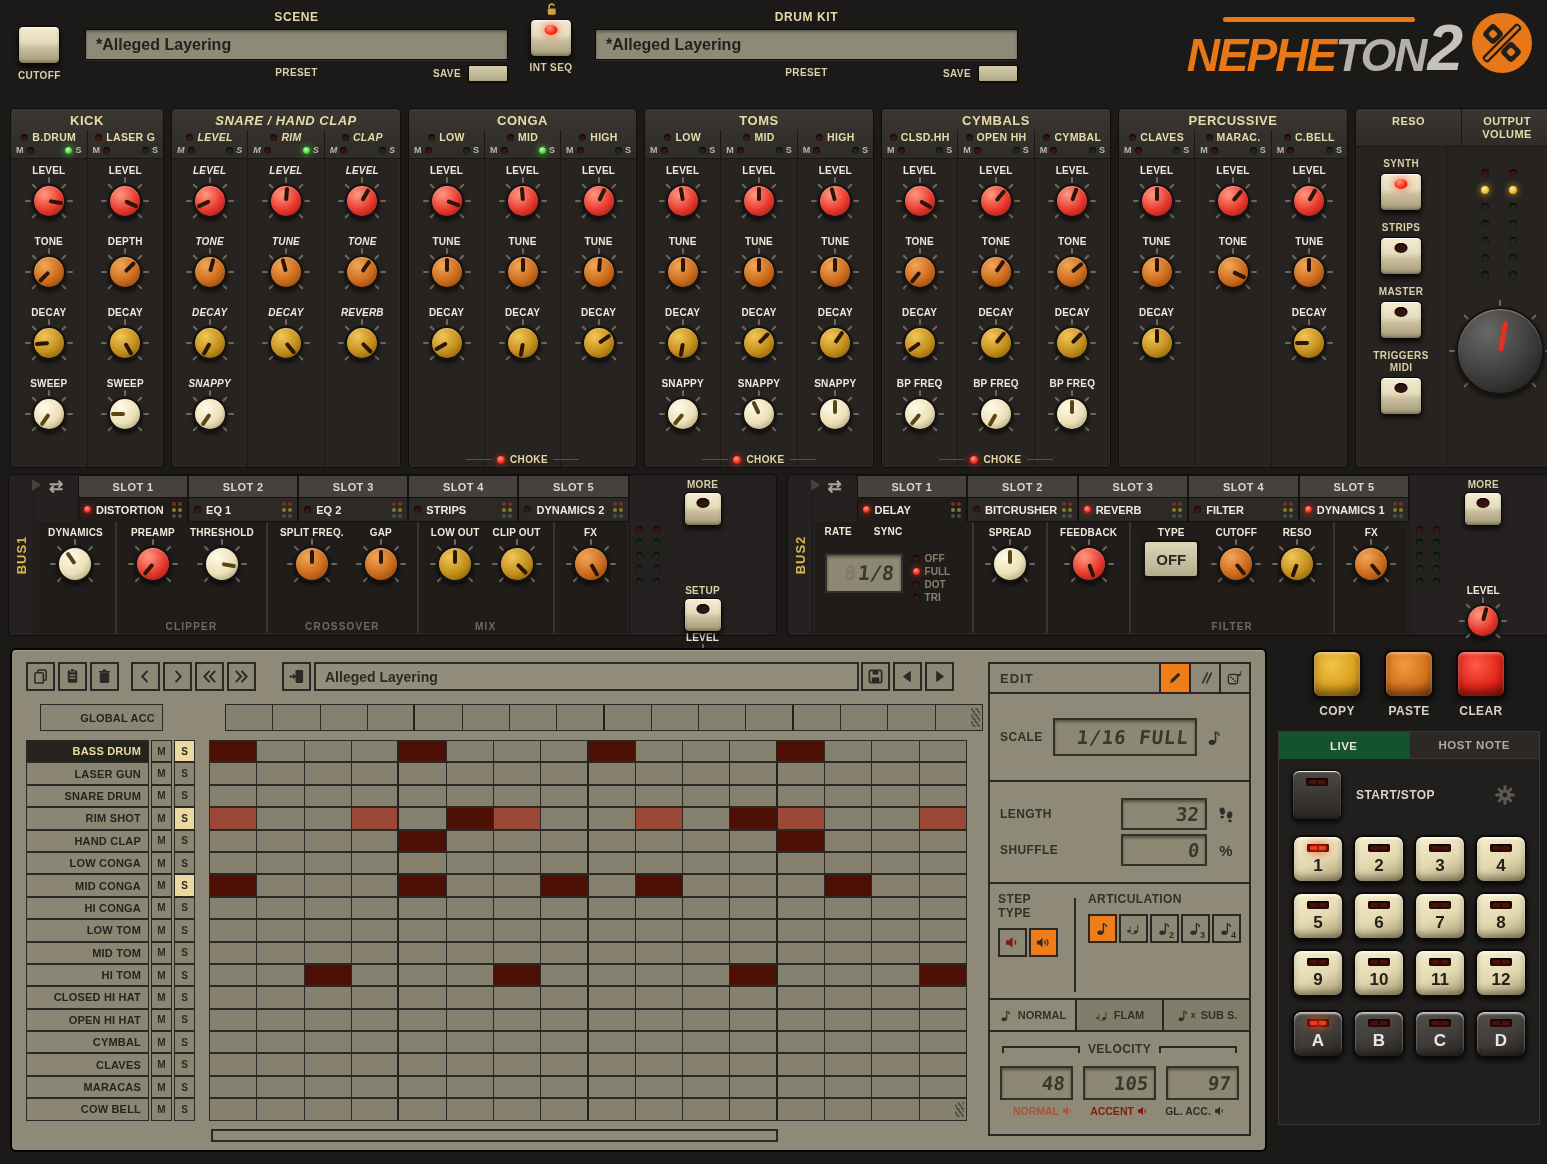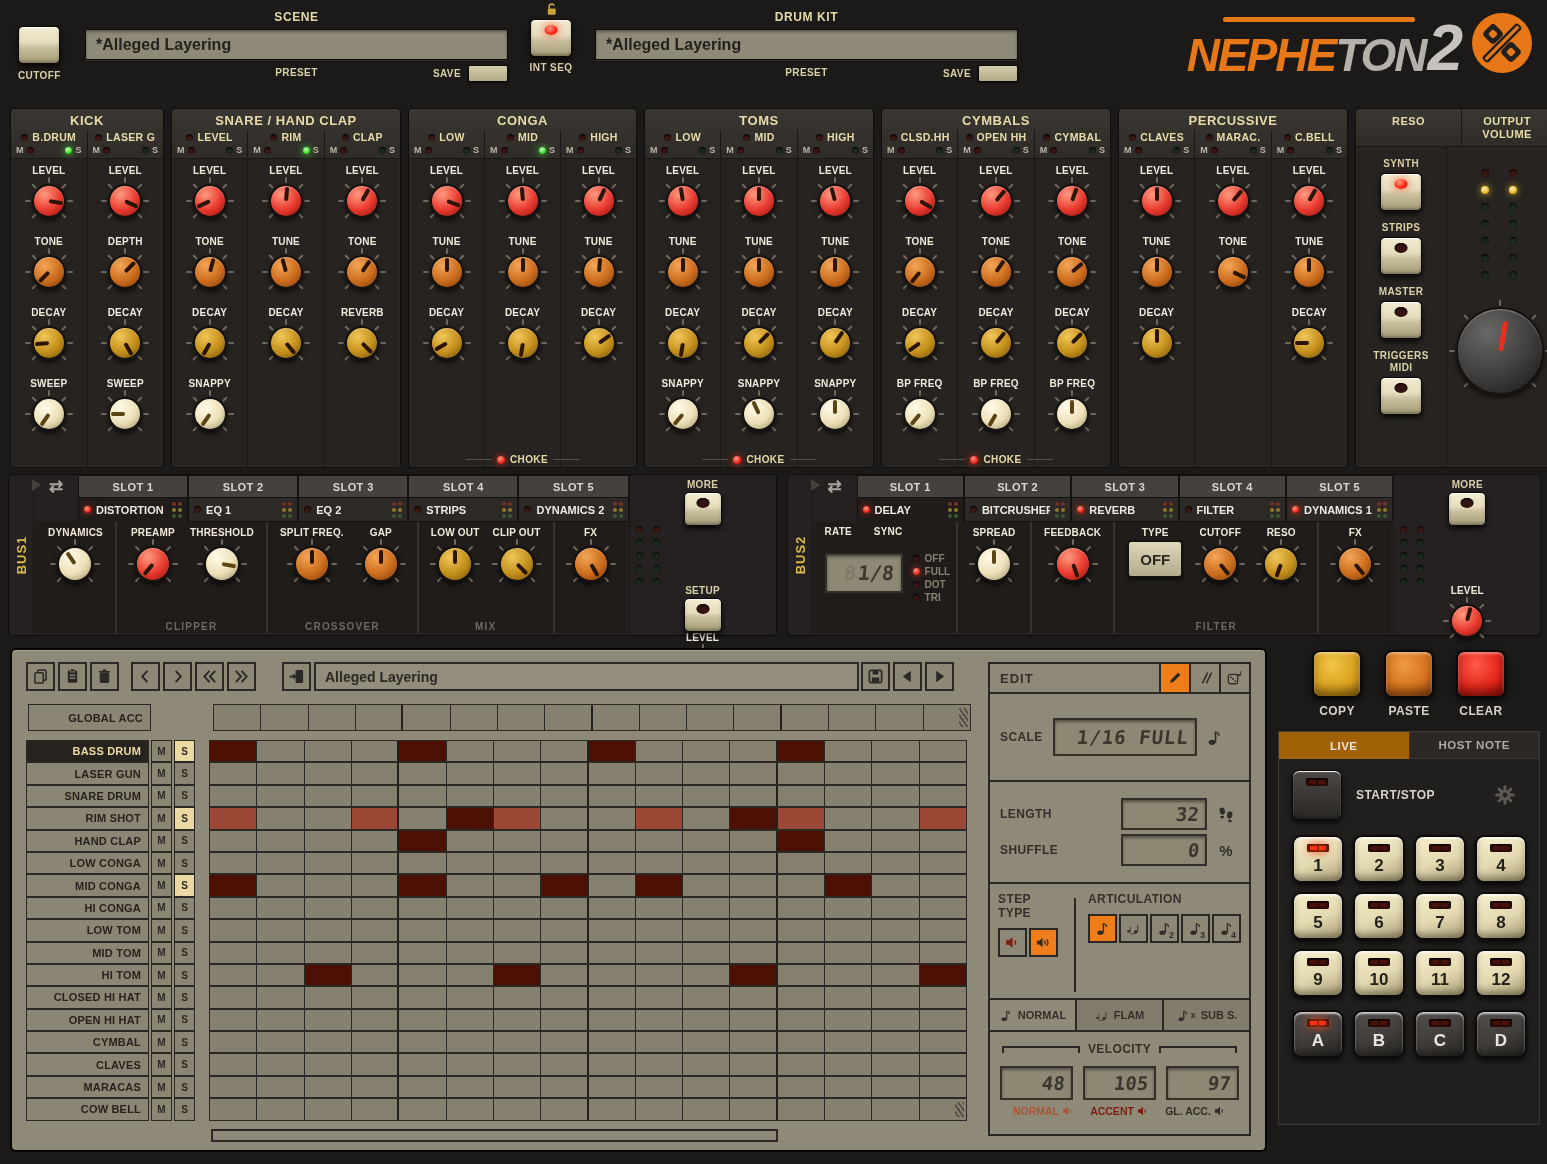--- a/index.html
+++ b/index.html
@@ -97,21 +97,21 @@
   .dotm i{width:4px;height:4px;border-radius:50%;}
   .bus-content{flex:1;background:#1f1c1a;margin:0 2px 2px 2px;display:flex;align-items:stretch;}
   .bgroup{position:relative;display:flex;gap:13px;align-items:flex-start;padding:5px 12px 14px;}
   .bgroup + .bgroup{border-left:2px solid #37332d;}
   .gcaption{position:absolute;bottom:1px;left:0;right:0;text-align:center;color:#6e6a5f;font-size:10px;font-weight:bold;letter-spacing:1.2px;}
   .bus-right{width:134px;border-left:1px solid #1a1816;display:grid;grid-template-columns:1fr;grid-template-rows:1fr 1fr;padding:4px 6px;}
   .br-block{display:flex;flex-direction:column;align-items:center;gap:2px;}
   .br-block .tb-label{letter-spacing:.3px}
   .keycap.small{width:36px;height:32px;}
   
-  .delay-blk{display:flex;flex-direction:column;padding:4px 6px 0 10px;}
+  .delay-blk{display:flex;flex-direction:column;padding:4px 22px 0 10px;}
   .delay-labels{display:flex;gap:22px;margin-bottom:3px;}
   .delay-labels .klabel{margin:0;}
   .delay-body{display:flex;gap:10px;align-items:flex-start;}
   .lcd{background:#8d8873;border:2px solid #33302b;box-shadow:inset 0 2px 3px rgba(0,0,0,.4);color:#3a372e;font-family:"DejaVu Sans Mono",monospace;font-weight:bold;display:flex;align-items:center;justify-content:flex-end;padding:0 6px;}
   .lcd .ghost{opacity:.16;margin-right:2px;}
   .lcd span{transform:skewX(-6deg);display:inline-block;}
   .rate-lcd{width:62px;height:36px;font-size:20px;}
   .sync-col{display:flex;flex-direction:column;gap:2px;}
   .sync-opt{display:flex;align-items:center;gap:5px;font-size:10px;font-weight:bold;color:#86816f;}
   .type-btn{width:52px;height:34px;border-radius:4px;border:2px solid #14120f;background:linear-gradient(#ddd6b8,#b5ac8e);color:#2c2a25;font-weight:bold;font-size:15px;display:flex;align-items:center;justify-content:center;box-shadow:0 2px 3px rgba(0,0,0,.5);}
@@ -127,21 +127,21 @@
   .tlabel.sel{background:#26231f;color:#ecd9a2;}
   .msbtn{width:21px;margin-left:2px;box-sizing:border-box;border:1px solid #2b2925;background:#8b8673;color:#2b2925;font-size:10px;font-weight:bold;display:flex;align-items:center;justify-content:center;}
   .msbtn.on{background:#ecd9a2;}
   .trow{display:flex;height:22.4px;align-items:stretch;}
   .cells{width:758px;display:flex;border:1px solid #2b2925;box-sizing:border-box;margin-left:14px;background:#2b2925;gap:1px;padding:0;}
   .cell{flex:1;background:#86816f;position:relative;}
   .cell.g4{box-shadow:-2px 0 0 0 #23211e;}
   .cell.on{background:#4c1104;}
   .cell.acc{background:#9c4836;}
   .corner::after{content:"";position:absolute;right:2px;top:3px;bottom:3px;width:9px;background:repeating-linear-gradient(55deg,transparent 0 2px,#55524a 2px 4px);}
-  #global-row{position:absolute;top:54px;left:16px;display:flex;height:27px;}
+  #global-row{position:absolute;top:54px;left:28px;display:flex;height:27px;}
   #global-row .tlabel{height:27px;}
   #track-rows{position:absolute;top:90px;left:14px;}
   .hscroll{position:absolute;left:199px;bottom:8px;width:567px;height:13px;border:2px solid #2b2925;box-sizing:border-box;}
   
   .edit-panel{position:absolute;top:12px;right:14px;width:263px;height:474px;border:2px solid #2a2824;box-sizing:border-box;display:flex;flex-direction:column;}
   .ep-head{height:28px;display:flex;align-items:center;border-bottom:2px solid #2a2824;padding-left:10px;}
   .ep-title{font-size:13px;font-weight:bold;color:#33302b;letter-spacing:1px;flex:1;}
   .ep-btns{display:flex;height:100%;}
   .ep-btn{width:28px;display:flex;align-items:center;justify-content:center;border-left:2px solid #2a2824;color:#2f2d29;}
   .ep-btn svg{width:16px;height:16px;}
@@ -183,21 +183,21 @@
   .clip-row{display:flex;justify-content:center;gap:22px;}
   .clip-item{display:flex;flex-direction:column;align-items:center;gap:6px;}
   .clip-btn{width:46px;height:44px;border-radius:8px;border:2px solid #0a0908;box-shadow:0 3px 6px rgba(0,0,0,.6),inset 0 2px 3px rgba(255,255,255,.4),inset 0 -7px 9px rgba(0,0,0,.35);}
   .clip-btn.copy{background:radial-gradient(circle at 40% 30%,#f0c447,#d99f1d 60%,#9a6c0e);}
   .clip-btn.paste{background:radial-gradient(circle at 40% 30%,#f09a3f,#d4711c 60%,#8f470d);}
   .clip-btn.clear{background:radial-gradient(circle at 40% 30%,#ff5a4a,#e02318 60%,#8f0e06);}
   .clip-item .tb-label{color:#d6d2c8;font-size:12px;}
   .live-wrap{margin-top:13px;}
   .lp-tabs{display:flex;}
   .lp-tab{flex:1;height:28px;display:flex;align-items:center;justify-content:center;font-size:11.5px;font-weight:bold;letter-spacing:.5px;box-sizing:border-box;}
-  .lp-tab.active{background:#a16207;color:#e6e2d8;border:1px solid #3c3934;border-bottom:none;}
+  .lp-tab.active{background:#14532d;color:#e6e2d8;border:1px solid #3c3934;border-bottom:none;}
   .lp-tab.inactive{background:#2b2825;color:#b0aba1;border:1px solid #3c3934;border-left:none;}
   .lp-body{border:1px solid #3c3934;border-top:none;height:366px;background:#211f1d;padding:11px 13px;box-sizing:border-box;}
   .ss-row{display:flex;align-items:center;gap:14px;}
   .startstop{width:48px;height:48px;border-radius:7px;}
   .ss-row .tb-label{color:#d8d4ca;font-size:12px;}
   .ss-row .gear{margin-left:auto;margin-right:10px;display:flex;}
   .pads{display:grid;grid-template-columns:repeat(4,52px);gap:9px;margin-top:15px;}
   .pad{position:relative;width:52px;height:48px;border-radius:9px;border:2px solid #0c0b0a;background:linear-gradient(160deg,#f8f0cd 0%,#e2d8b0 55%,#a89c74 100%);box-shadow:0 3px 5px rgba(0,0,0,.7),inset 0 2px 2px rgba(255,255,255,.7),inset 0 -4px 6px rgba(0,0,0,.3);box-sizing:border-box;display:flex;align-items:flex-end;justify-content:center;}
   .pad .num{font-size:17px;font-weight:bold;color:#232119;margin-bottom:5px;}
   .pad.dark{background:linear-gradient(160deg,#54504d 0%,#403d3a 55%,#262422 100%);}
@@ -430,21 +430,21 @@
                 <span class="tick" style="transform: rotate(45deg) translateY(-21px);"></span>
                 <span class="tick" style="transform: rotate(90deg) translateY(-21px);"></span>
                 <span class="tick" style="transform: rotate(135deg) translateY(-21px);"></span>
                 <span class="kbody" style="background: radial-gradient(circle at 35% 28%, rgb(255, 251, 232) 0%, rgb(236, 224, 184) 55%, rgb(154, 143, 104) 100%);"></span>
                 <span class="kptr" style="height: 14px; margin-left: -2px; margin-top: -14px; transform: rotate(-90deg); background: rgb(90, 68, 20);"></span>
               </div>
             </div>
           </div>
         </div>
       </section>
-      <section class="sec" style="width: 228px;">
+      <section class="sec" style="width: 228px; font-style: italic;">
         <div class="sec-head">
           <div class="sec-title">SNARE / HAND CLAP</div>
           <div class="heads">
             <div class="s-head">
               <div class="s-name">
                 <span class="led dark-red xs"></span>
                 <span class="s-nm">LEVEL</span>
               </div>
               <div class="ms-row">
                 <span class="ms-grp">

